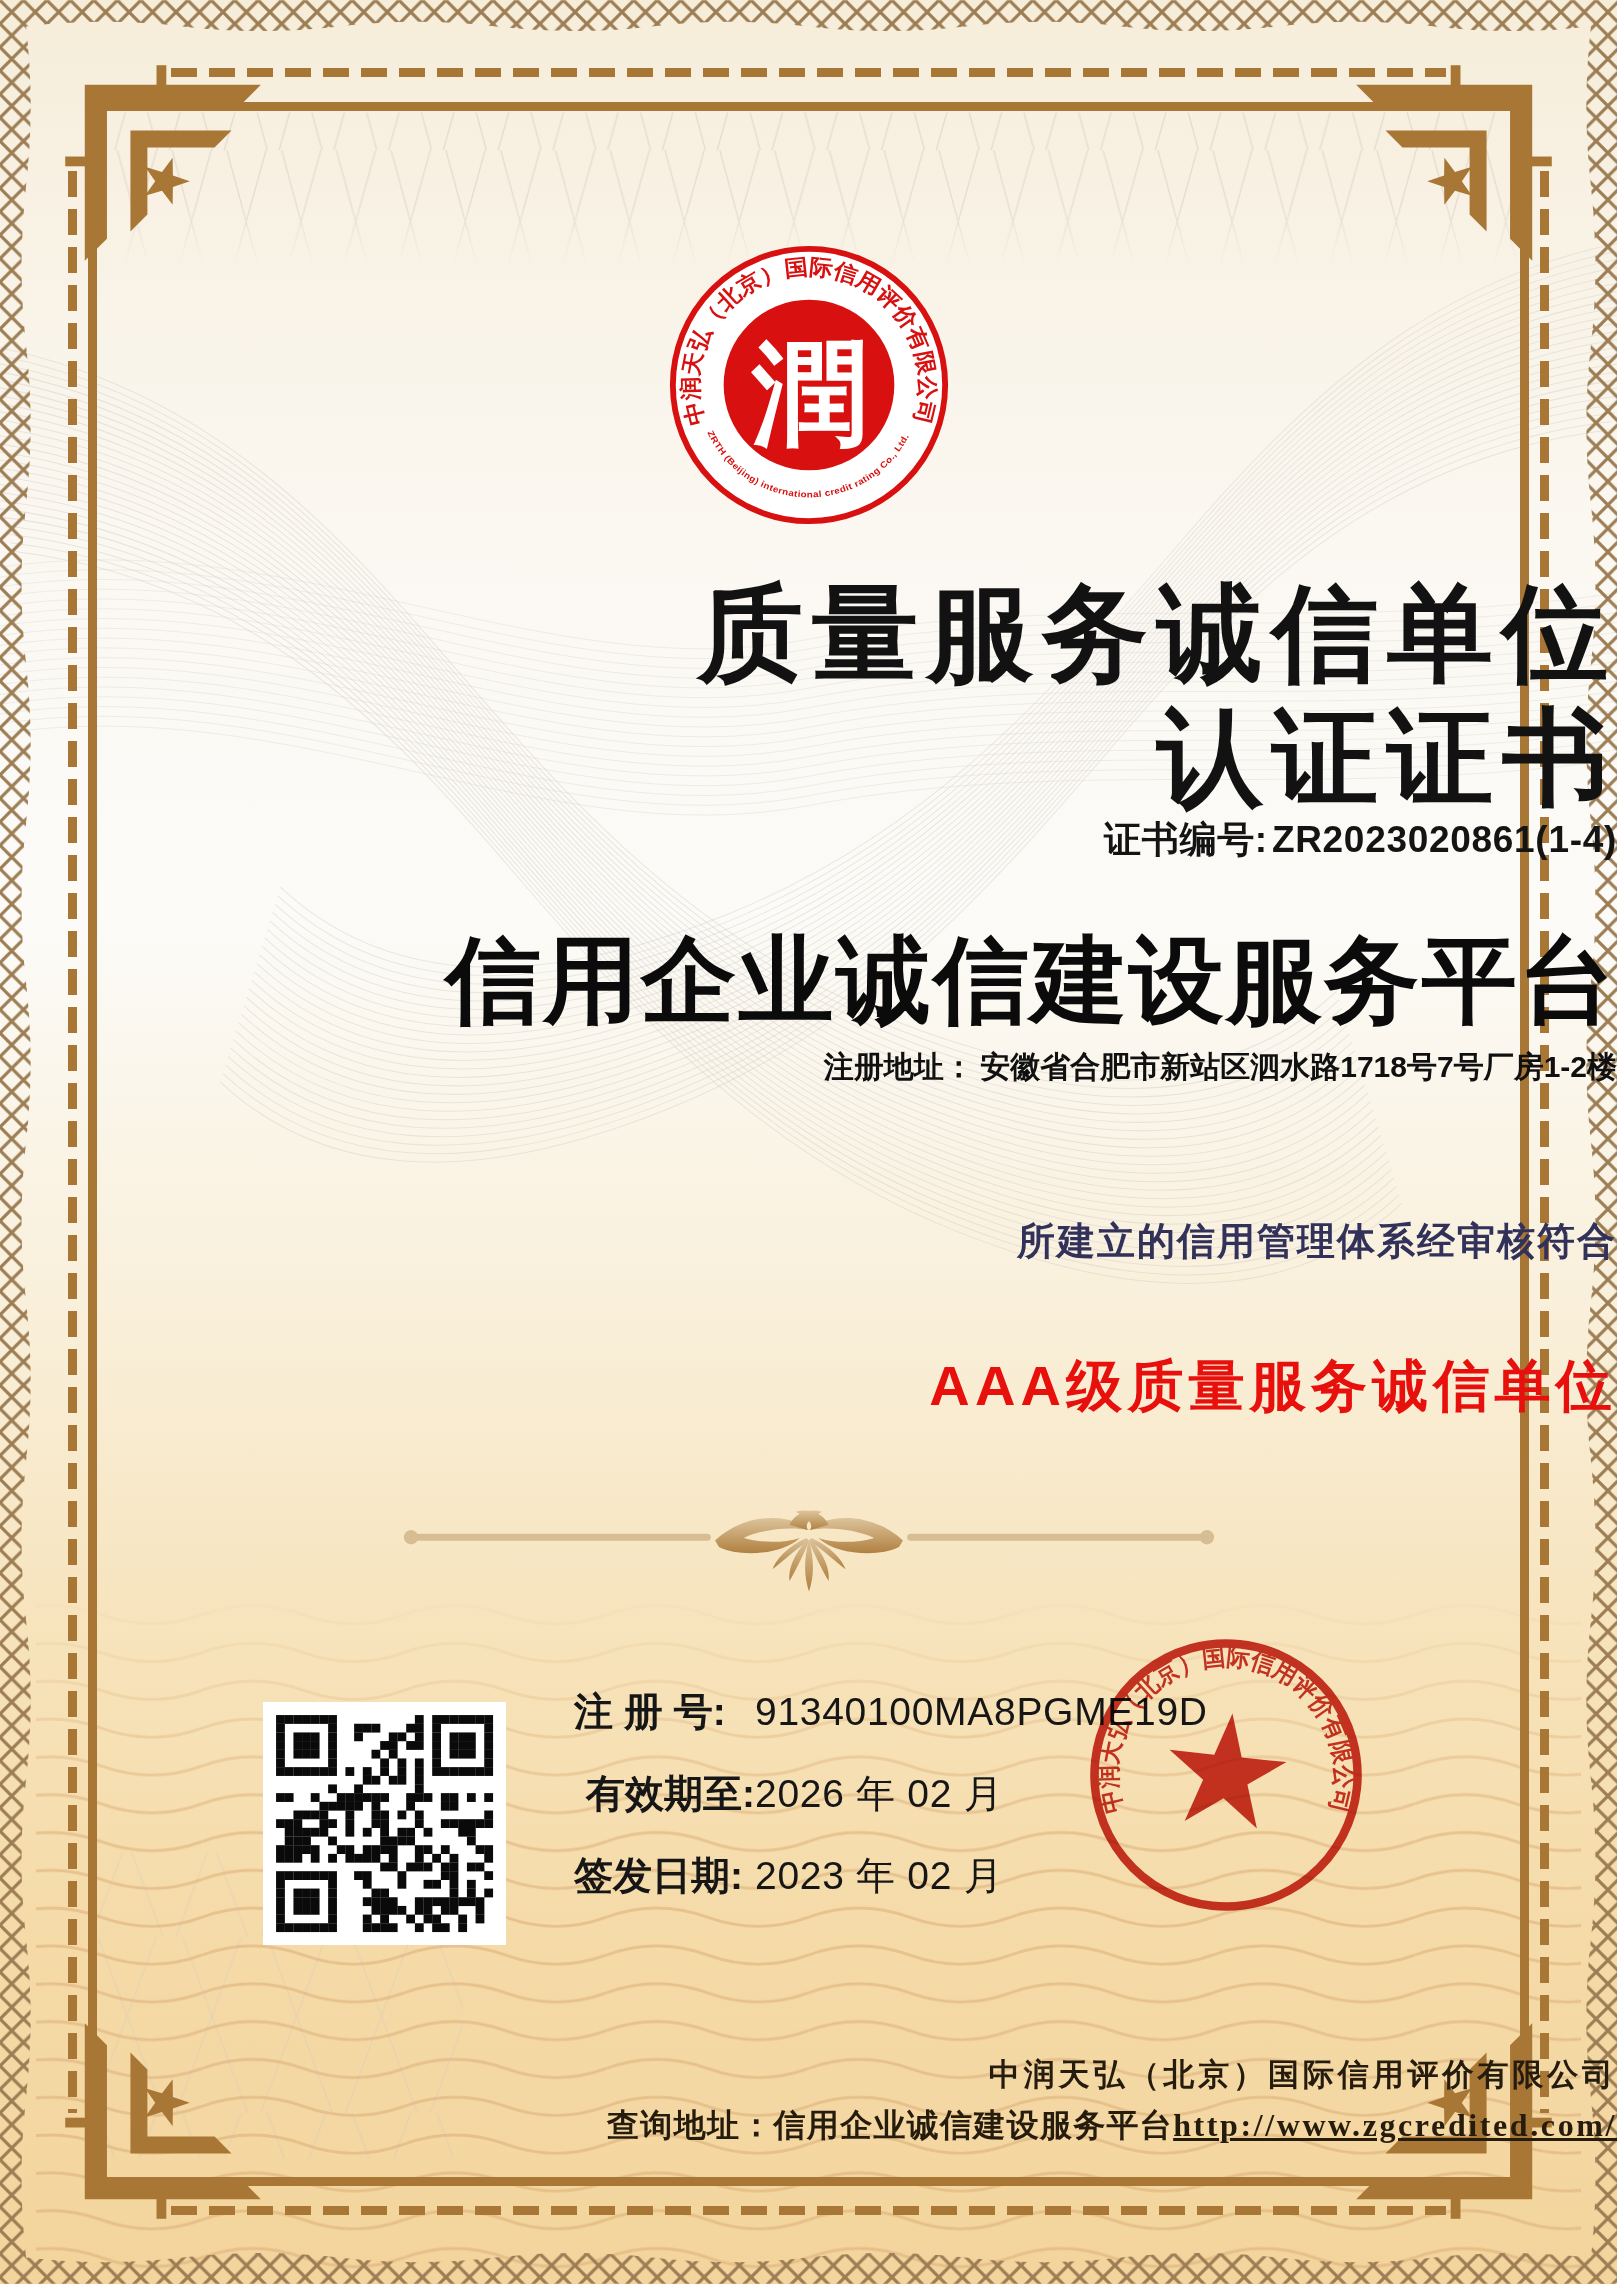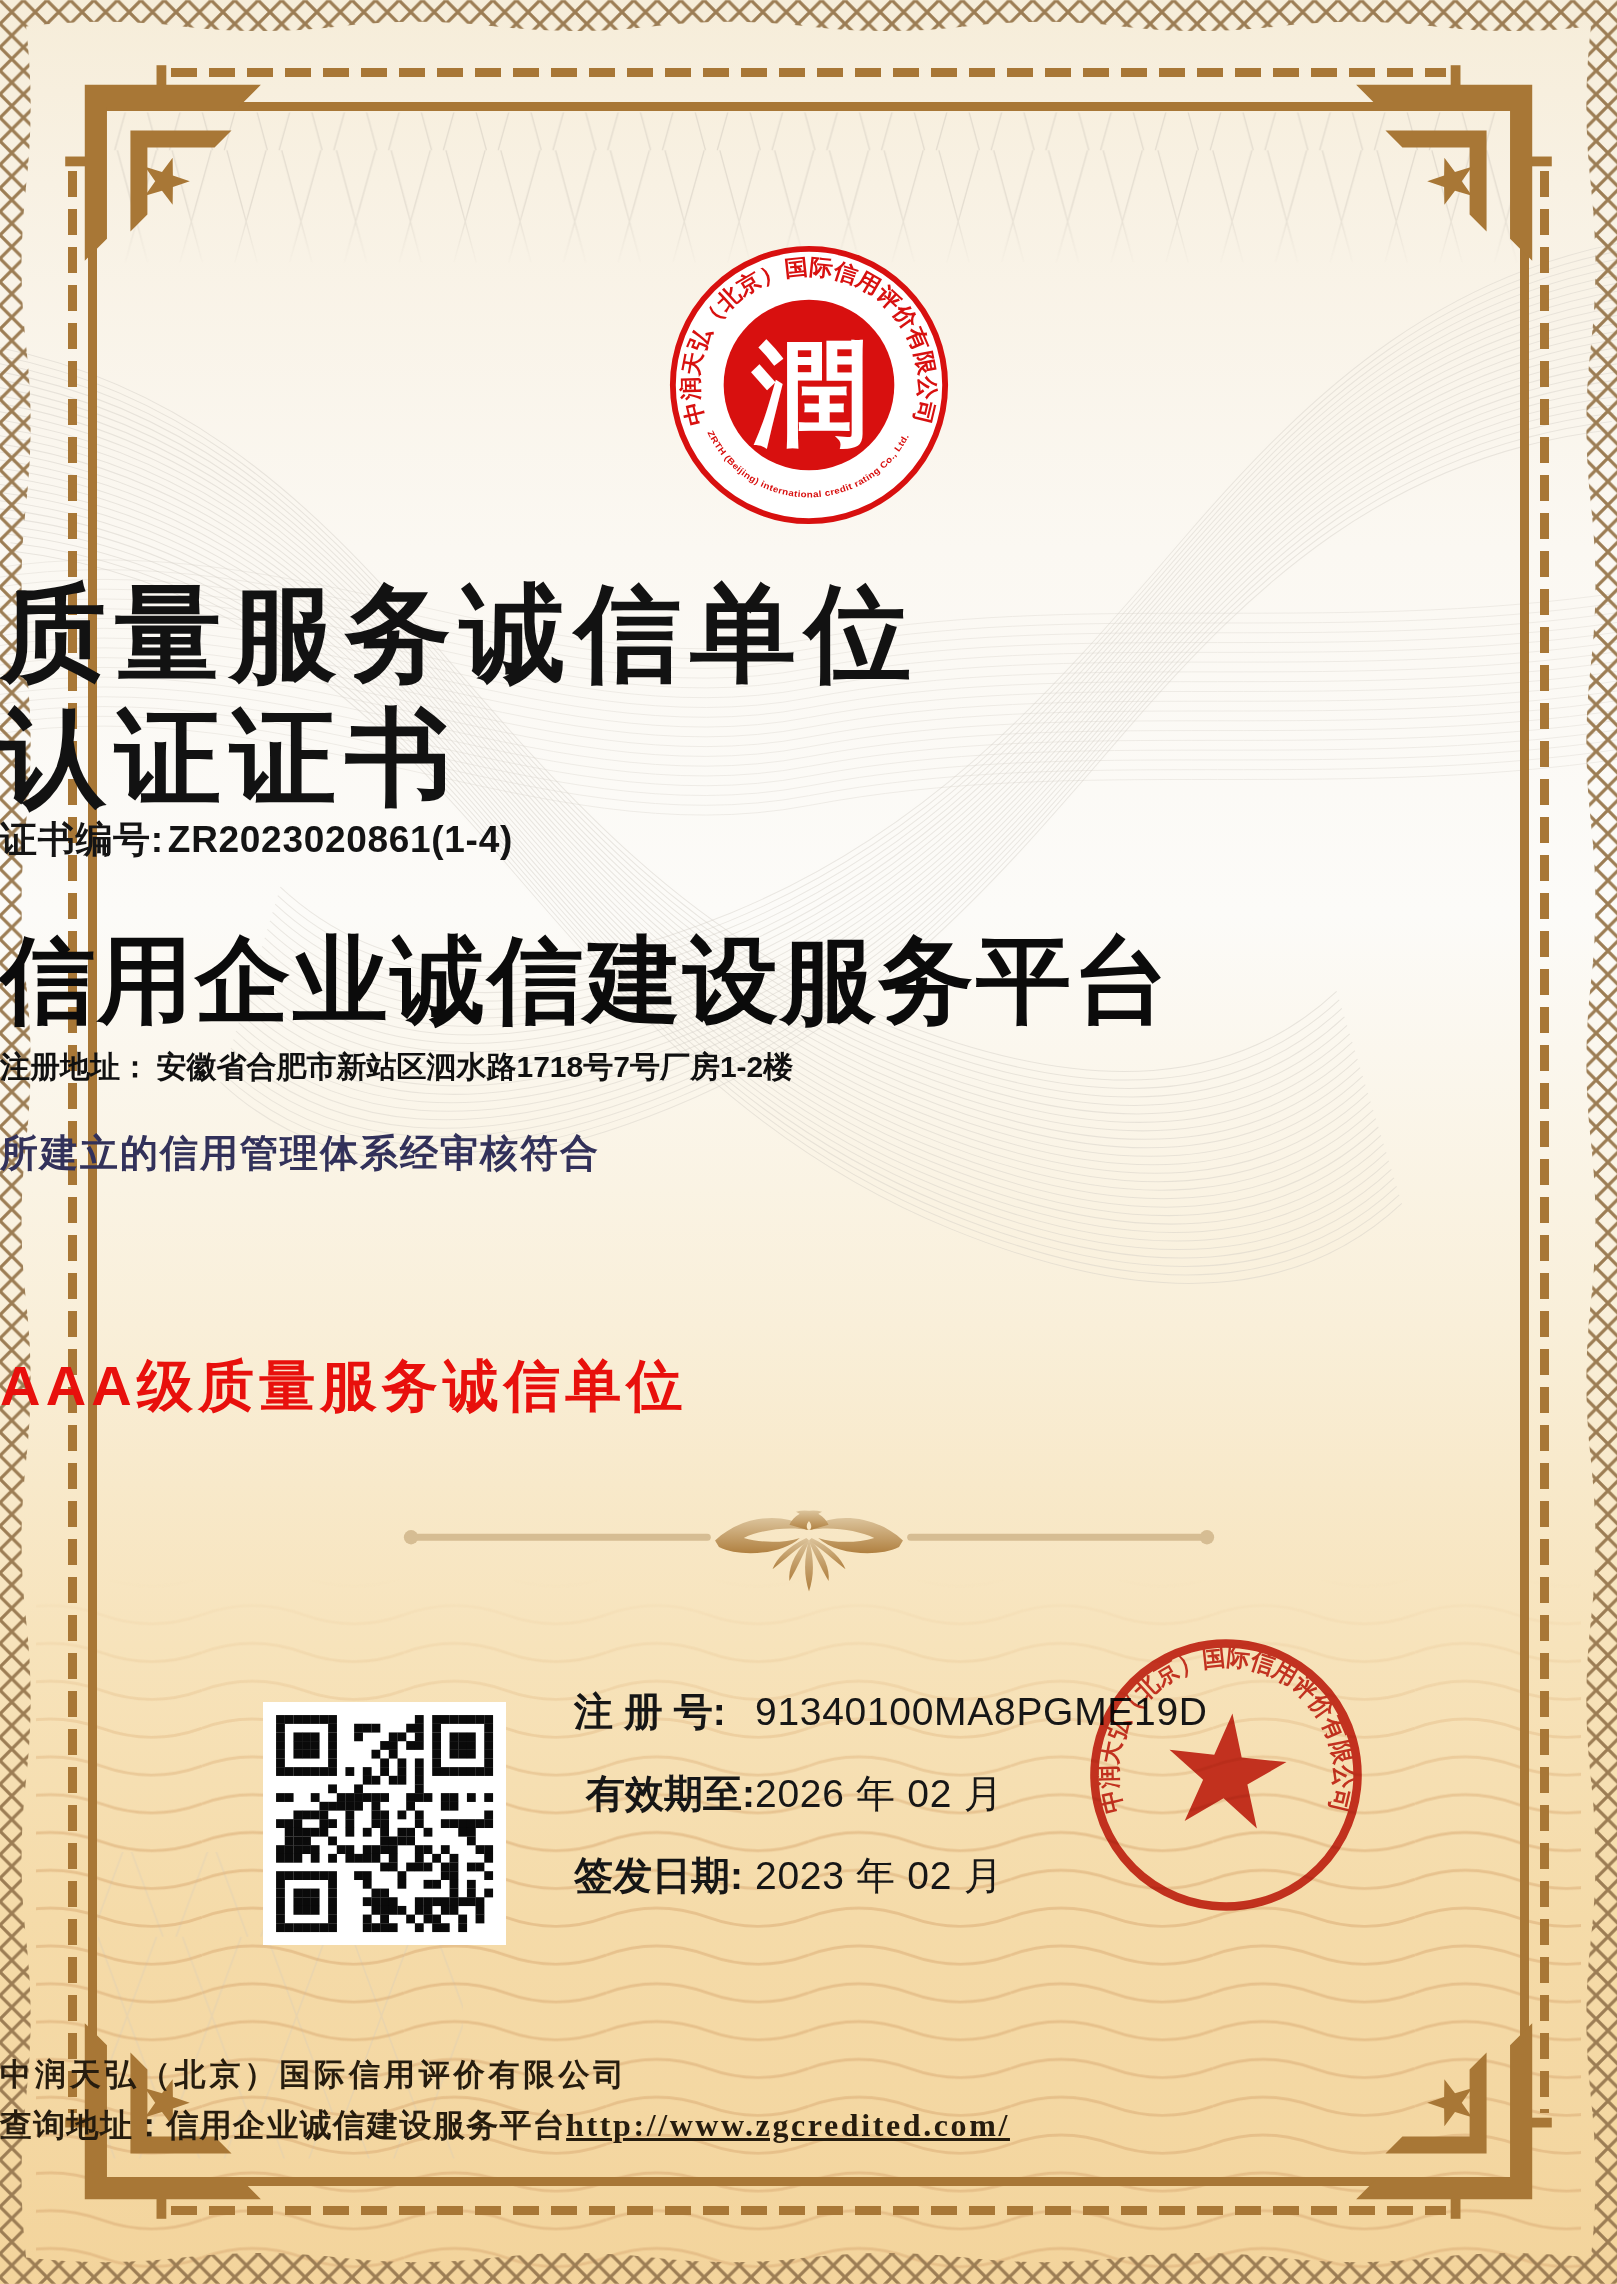--- a/index.html
+++ b/index.html
@@ -13,32 +13,32 @@
   .dash-top{left:171px;right:171px;top:68px;height:9px;}
   .dash-bottom{left:171px;right:171px;top:2206px;height:9px;}
   .dash-left{left:68px;width:9px;top:171px;height:1942px;}
   .dash-right{left:1540px;width:9px;top:171px;height:1942px;}
   .solid-frame{position:absolute;left:88px;top:102px;right:88px;bottom:98px;border:9px solid #a87736;}
   .corner{width:300px;height:300px;position:absolute;}
   .c-tl{left:0;top:0;}
   .c-tr{right:0;top:0;transform:scaleX(-1);}
   .c-bl{left:0;bottom:0;transform:scaleY(-1);}
   .c-br{right:0;bottom:0;transform:scale(-1,-1);}
-  .txt{position:absolute;left:0;width:1617px;text-align:left;white-space:nowrap;}
+  .txt{position:absolute;left:0;width:1617px;text-align:right;white-space:nowrap;}
   .title{font-family:"Liberation Serif","DejaVu Serif",serif;font-weight:700;color:#121212;
     font-size:106px;line-height:1;letter-spacing:9px;}
   #title1{top:582px;}
   #title2{top:706px;}
   #certno{top:815px;font-size:37px;font-weight:600;color:#141414;letter-spacing:0.7px;}
   #certno .lbl{margin-right:4px;}
   #company{top:918px;font-size:95px;font-weight:900;color:#0b0b0b;letter-spacing:2.6px;}
   #address{top:1047px;font-size:30px;font-weight:700;color:#101010;}
   #address .lbl{margin-right:6.5px;}
   .navy{font-size:38px;font-weight:600;color:#32315a;letter-spacing:2px;}
-  #body1{top:1128px;}
+  #body1{top:1216px;}
   #body2{top:1244px;}
   #rating{top:1349px;font-size:56px;font-weight:900;color:#e8100c;letter-spacing:5.2px;}
   .frow{position:absolute;left:574px;display:flex;align-items:flex-start;font-size:39px;color:#161616;line-height:1.1;}
   .flabel{width:181px;font-weight:600;}
   .fvalue{font-weight:400;letter-spacing:0.7px;}
   #frow0{top:1691px;} #frow1{top:1773px;text-align:right;} #frow2{top:1855px;}
   #logo{left:667px;top:243px;width:284px;height:284px;}
   #divider{left:398px;top:1500px;width:822px;height:98px;}
   #qr{left:263px;top:1702px;width:243px;height:243px;}
   #stamp{left:1086px;top:1635px;width:280px;height:280px;mix-blend-mode:multiply;opacity:.93;}

